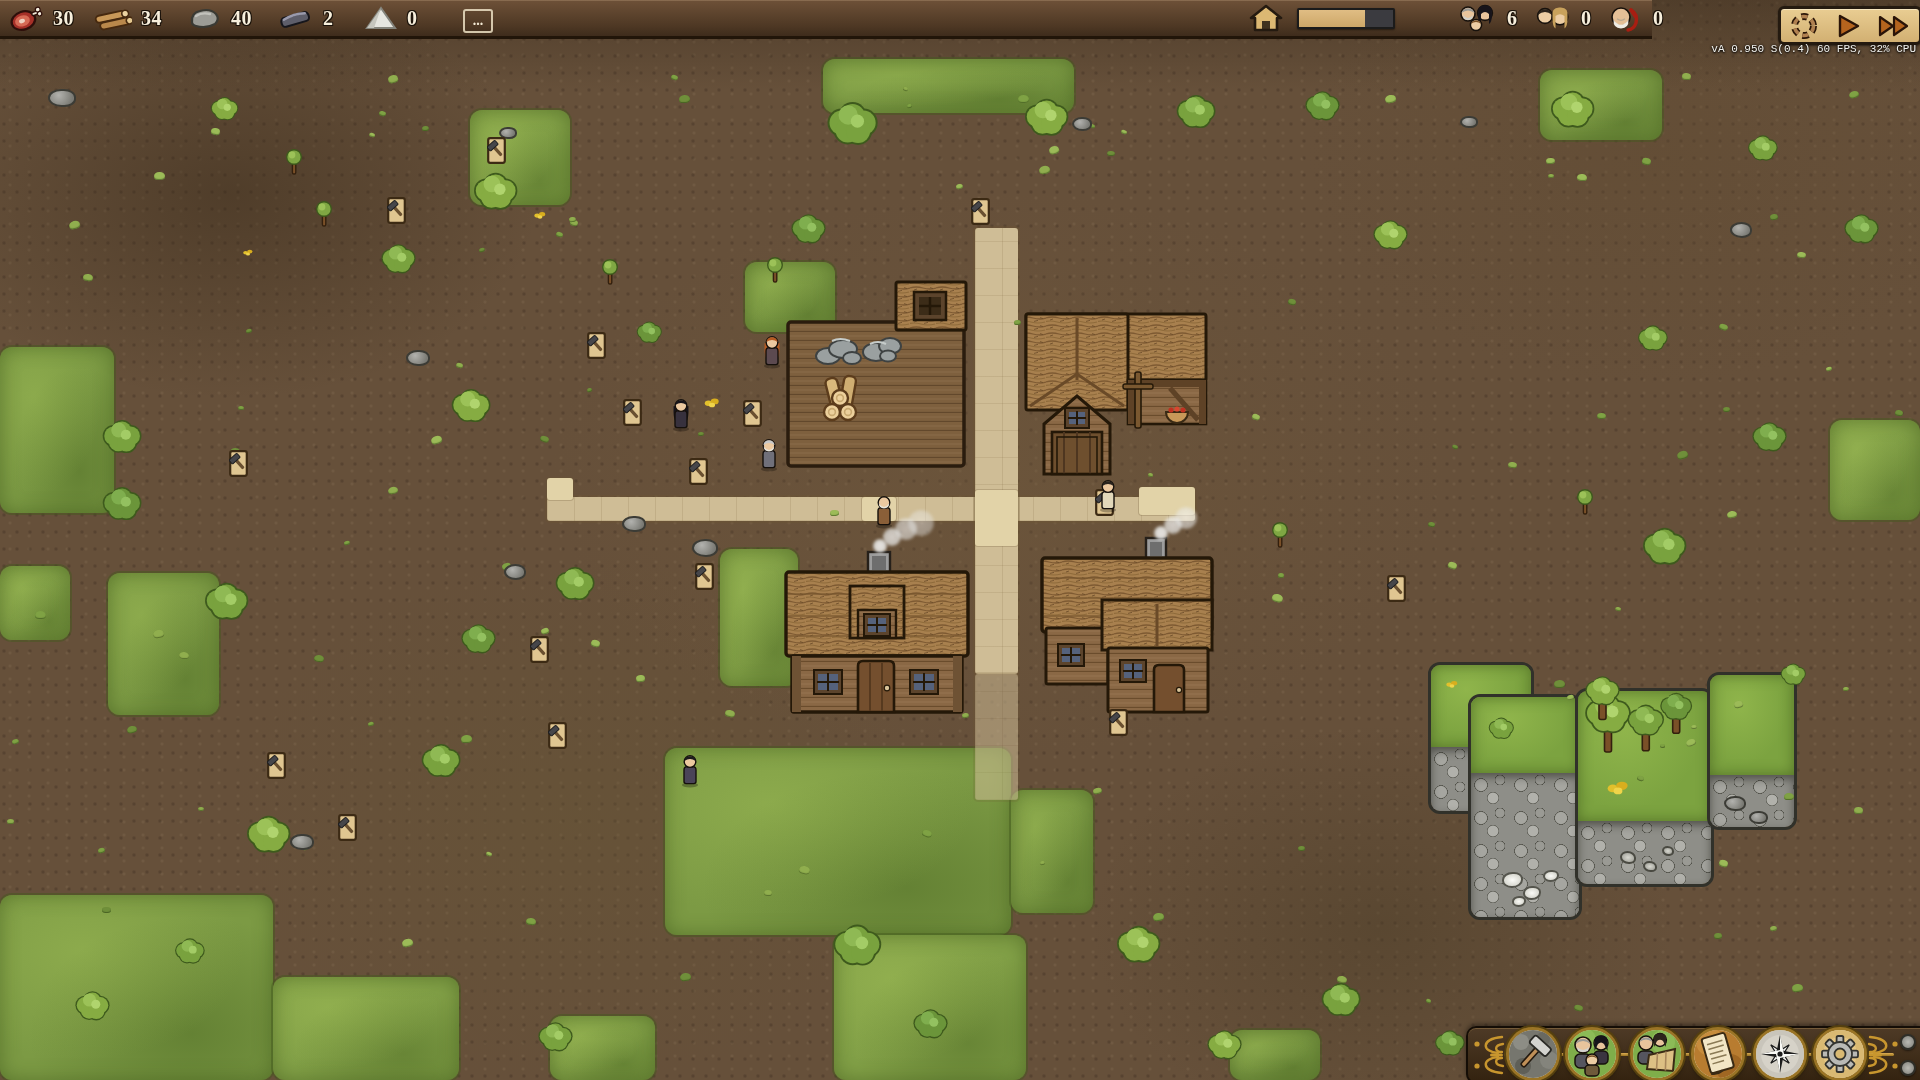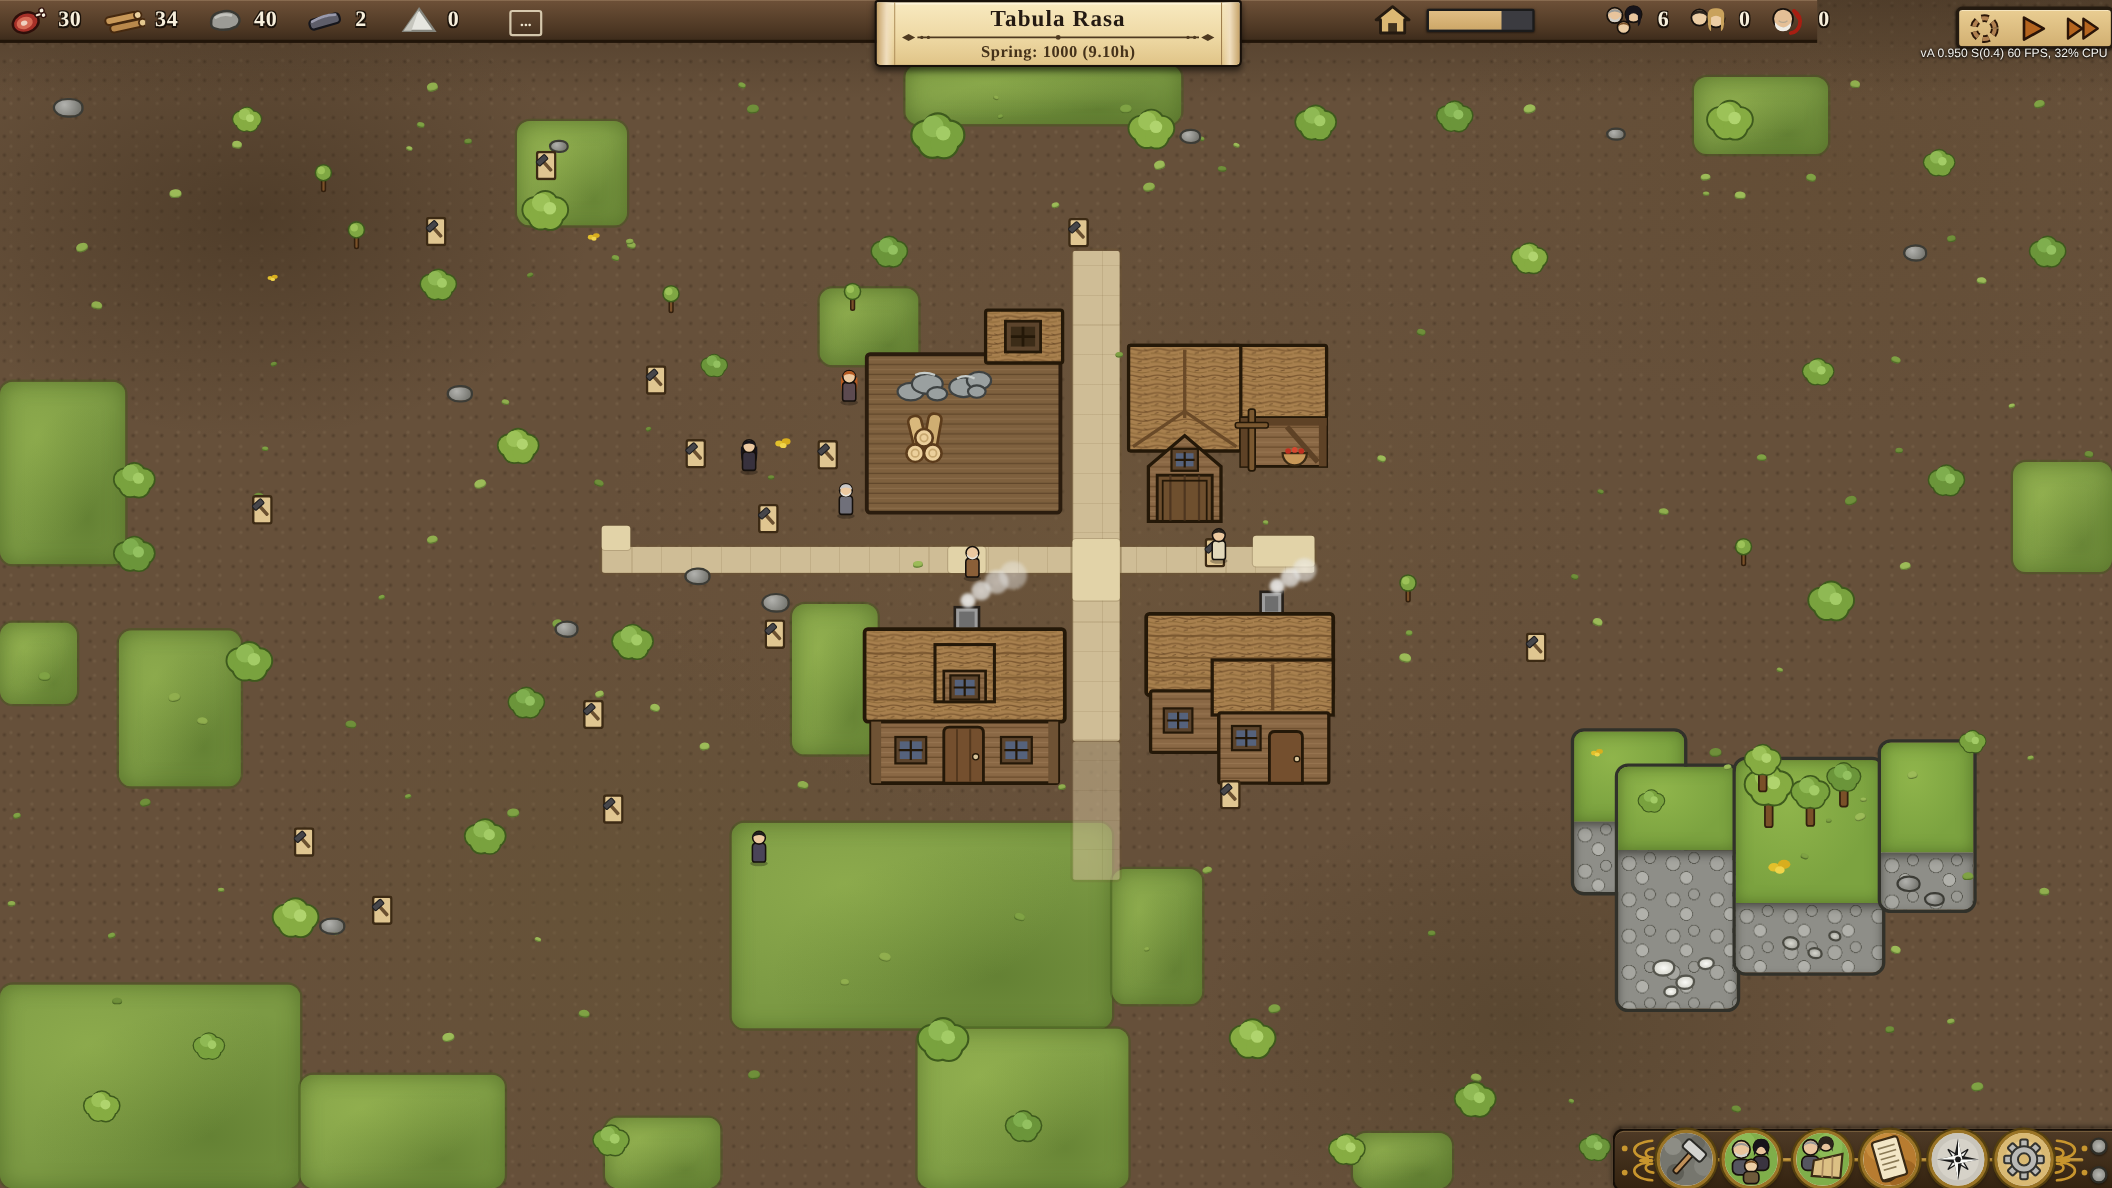--- a/index.html
+++ b/index.html
@@ -83,21 +83,21 @@
     box-shadow:0 3px 6px rgba(0,0,0,.55), inset 0 2px 0 rgba(255,248,226,.8);
     text-align:center;}
   #banner::before,#banner::after{content:"";position:absolute;top:0;bottom:0;width:16px;pointer-events:none;}
   #banner::before{left:0;background:linear-gradient(90deg,#c6a368,#f0debe 55%,rgba(240,222,190,0));
     border-right:1px solid rgba(110,80,40,.45);border-radius:3px 0 0 5px;}
   #banner::after{right:0;background:linear-gradient(-90deg,#c6a368,#f0debe 55%,rgba(240,222,190,0));
     border-left:1px solid rgba(110,80,40,.45);border-radius:0 3px 5px 0;}
   #banner-title{font-size:21px;font-weight:bold;color:#241a12;margin-top:3px;letter-spacing:1px;}
   #banner-sub{font-size:15px;font-weight:bold;color:#45321a;margin-top:1px;letter-spacing:.5px;}
   #version{position:absolute;right:4px;top:43px;z-index:21;color:#f2f2ee;font-size:11px;
-    font-family:Liberation Sans, sans-serif;text-shadow:0 1px 2px #000,0 0 3px #000;}
+    font-family:Liberation Mono, monospace;text-shadow:0 1px 2px #000,0 0 3px #000;}
 
   
   #toolbar{position:absolute;left:1466px;top:1026px;width:454px;height:54px;z-index:20;
     background:linear-gradient(#4e3a26,#33220f);border:2px solid #140d06;border-right:0;
     border-radius:10px 0 0 10px;box-shadow:inset 0 1px 0 rgba(230,190,120,.25),0 -2px 5px rgba(0,0,0,.4);}
   #toolbar-line{position:absolute;left:36px;top:25px;width:390px;height:3px;
     background:linear-gradient(#e0b054,#9a7420);border-radius:2px;}
   .tb-btn{position:absolute;top:-1px;width:54px;height:54px;border-radius:50%;padding:0;cursor:pointer;
     border:3px solid #9a7426;box-shadow:0 0 0 2px #55400f, inset 0 0 0 2px rgba(236,200,110,.55),0 2px 4px rgba(0,0,0,.5);
     line-height:0;overflow:hidden;}
@@ -1310,34 +1310,20 @@
         <button><svg width="26" height="26" viewBox="0 0 26 26">
    <path d="M5 3 L23 13 5 23 Z" fill="#b5641e" stroke="#2a1408" stroke-width="2.4" stroke-linejoin="round"></path>
           </svg></button>
         <button><svg width="34" height="26" viewBox="0 0 34 26">
    <path d="M3 4 L16 13 3 22 Z" fill="#b5641e" stroke="#2a1408" stroke-width="2.2" stroke-linejoin="round"></path>
    <path d="M17 4 L30 13 17 22 Z" fill="#b5641e" stroke="#2a1408" stroke-width="2.2" stroke-linejoin="round"></path>
           </svg></button>
       </div>
   </div>
 
-  <div id="banner">
-    <div id="banner-title">Tabula Rasa</div>
-    <svg id="banner-divider" width="300" height="10" viewBox="0 0 300 10" style="display:block;margin:-1px auto 0;">
-      <line x1="22" y1="5" x2="278" y2="5" stroke="#4e3a20" stroke-width="1.6"></line>
-      <circle cx="150" cy="5" r="2.2" fill="#4e3a20"></circle>
-      <polygon points="8,5 14,1.8 20,5 14,8.2" fill="#4e3a20"></polygon>
-      <circle cx="26" cy="5" r="1.5" fill="#4e3a20"></circle>
-        <circle cx="32" cy="5" r="1.5" fill="#4e3a20"></circle>
-      <polygon points="280,5 286,1.8 292,5 286,8.2" fill="#4e3a20"></polygon>
-      <circle cx="274" cy="5" r="1.5" fill="#4e3a20"></circle>
-        <circle cx="268" cy="5" r="1.5" fill="#4e3a20"></circle>
-    </svg>
-    <div id="banner-sub">Spring: 1000  (9.10h)</div>
-  </div>
 
   <div id="version">vA 0.950 S(0.4) 60 FPS, 32% CPU</div>
 
   <div id="toolbar">
     <div id="toolbar-line"></div>
   <span class="ornament" style="left: 2px;"><svg width="36" height="46" viewBox="0 0 36 46">
   <g fill="none" stroke="#c8962e" stroke-width="2.4" stroke-linecap="round">
   <path d="M32 5 C10 7 12 20 28 21"></path>
             <path d="M32 41 C10 39 12 26 28 25"></path>
   <path d="M33 12 C24 13 24 20 32 20"></path>

